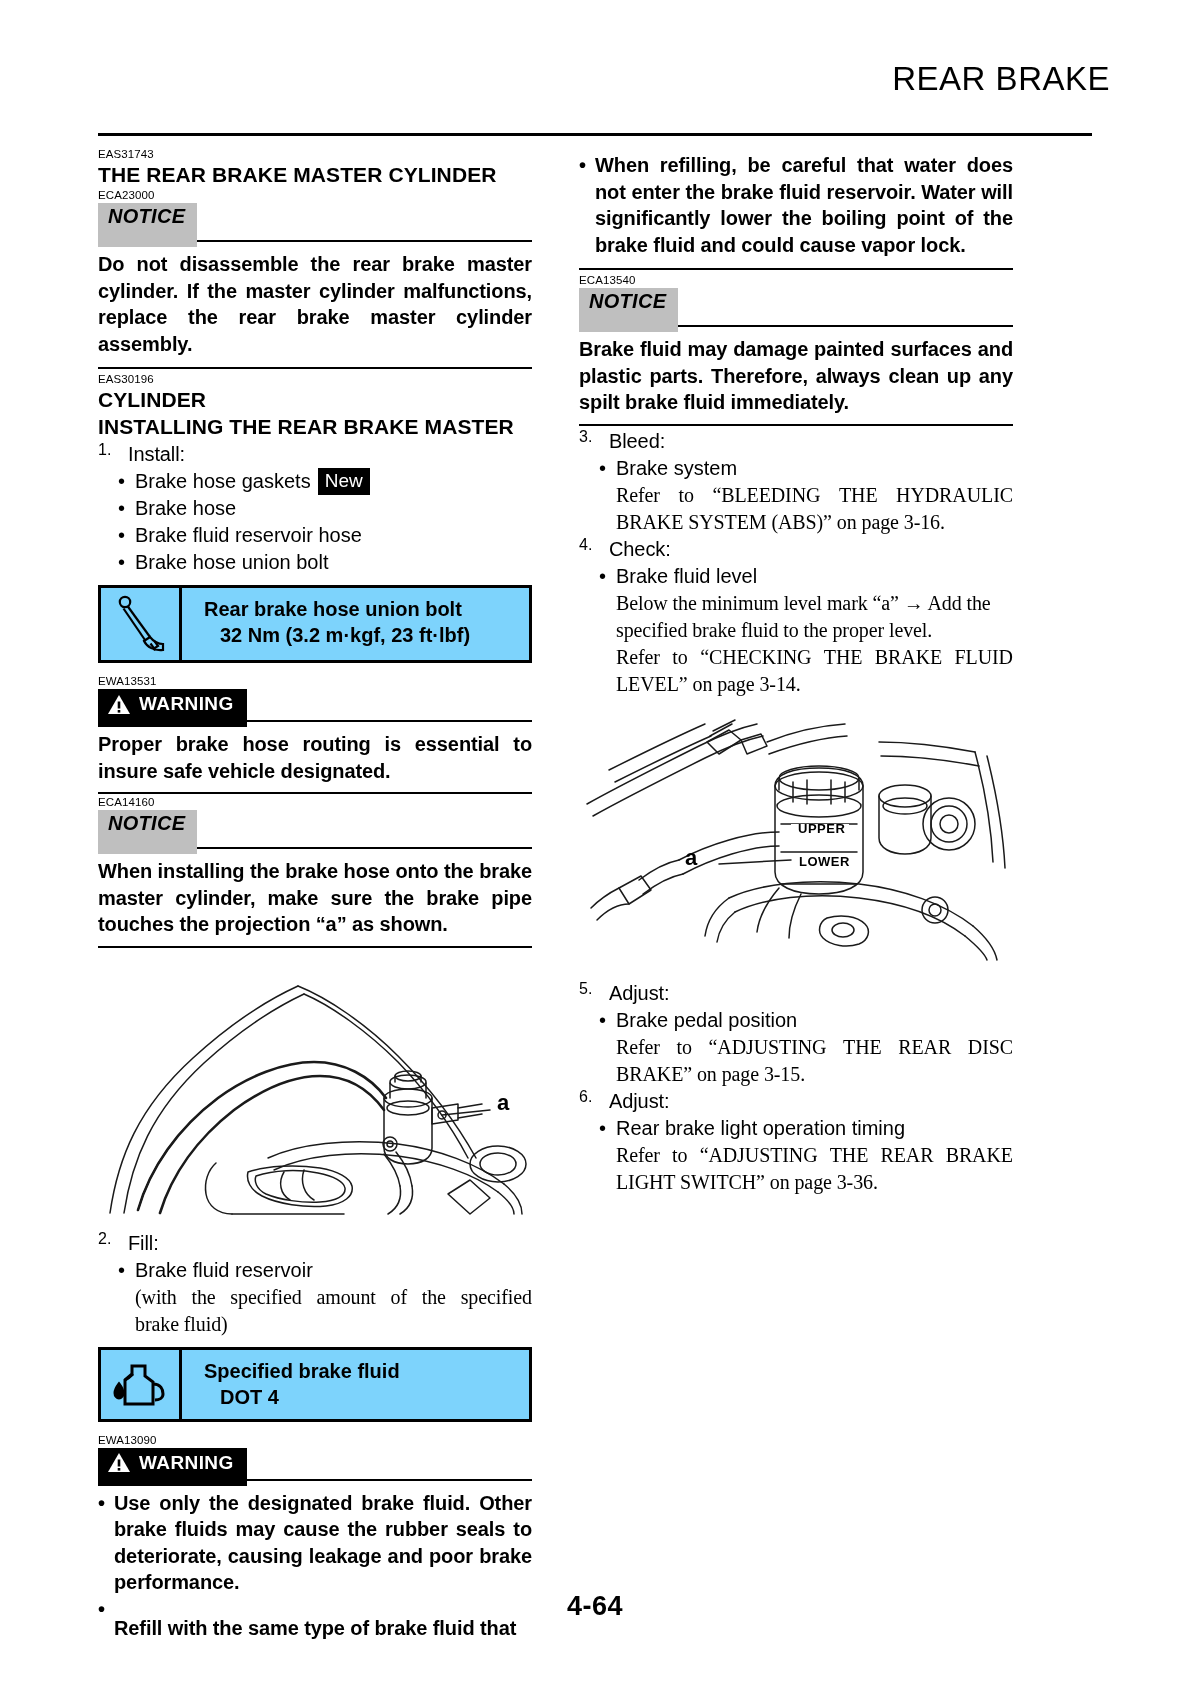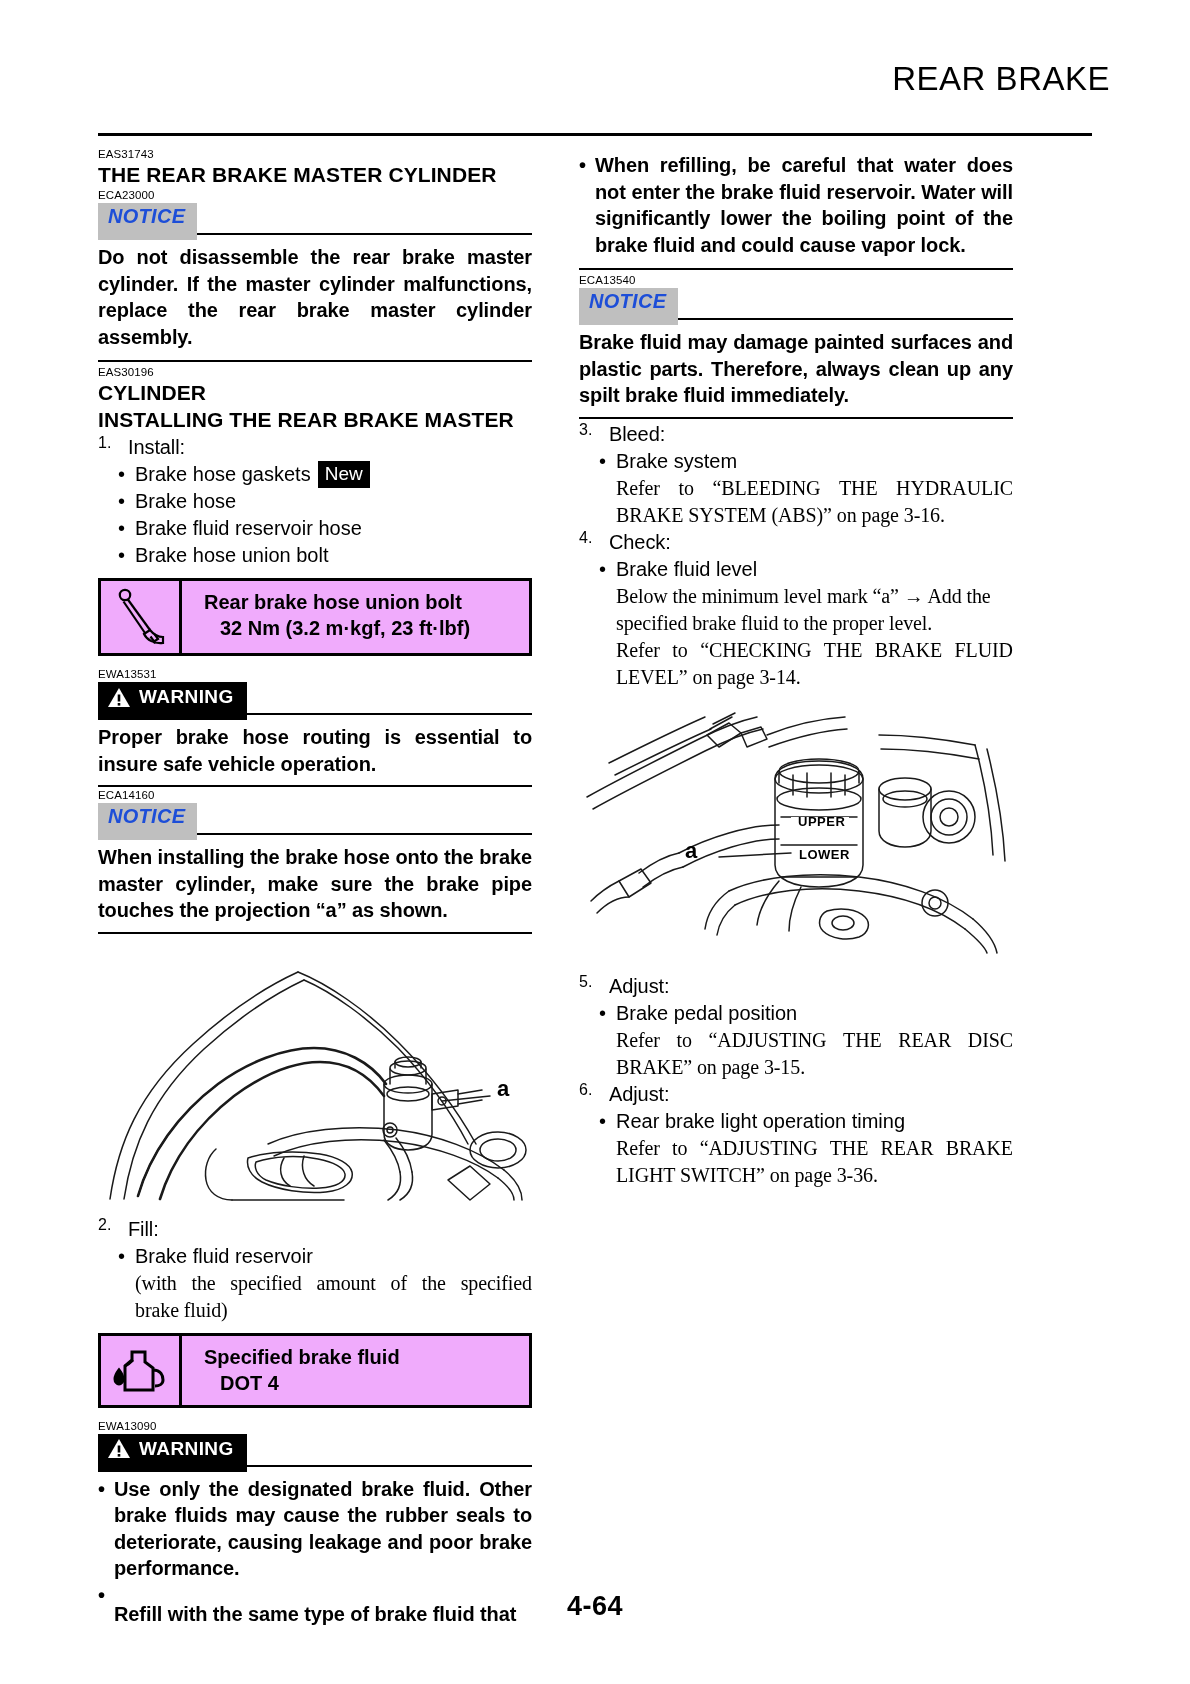--- a/index.html
+++ b/index.html
@@ -47,23 +47,23 @@
   .body-plain {
     font-size:20px; line-height:27px; margin:0;
     letter-spacing:-0.1px;
   }
   .hr-thin { border-top:2px solid #000; margin:10px 0 4px 0; }
   .hr-thin-tight { border-top:2px solid #000; margin:8px 0 2px 0; }
 
   
   .banner-row { display:flex; align-items:flex-end; margin:0 0 2px 0; }
   .notice-tag {
-    background:#bfbfbf; color:#1d4ed8;
+    background:#bfbfbf; color:#000000;
     font-size:20px; font-weight:bold; font-style:italic;
-    padding:2px 12px 12px 10px; line-height:23px;
+    padding:2px 12px 19px 10px; line-height:23px;
     letter-spacing:0.3px;
   }
   .warning-tag {
     background:#000; color:#fff;
     font-size:19px; font-weight:bold;
     padding:4px 13px 12px 9px; line-height:22px;
     display:flex; align-items:center; gap:8px;
     letter-spacing:0.4px;
   }
   .warn-tri { display:block; }
@@ -91,21 +91,21 @@
     background:#000; color:#fff;
     font-size:19px; line-height:22px;
     padding:2px 7px 3px 7px;
     margin-left:7px; display:inline-block;
     vertical-align:1px;
   }
 
   
   .spec-box {
     border:3px solid #000; display:flex;
-    margin:9px 0 0 0; background:#f0abfc;
+    margin:9px 0 0 0; background:#7dd3fc;
   }
   .spec-icon {
     width:78px; flex:0 0 78px;
     border-right:3px solid #000;
     display:flex; align-items:center; justify-content:center;
     padding:5px 0;
   }
   .spec-text {
     flex:1; padding:8px 0 9px 22px;
     font-size:20px; font-weight:bold; line-height:26px;
@@ -201,21 +201,21 @@
         <div class="warning-tag">
           <svg class="warn-tri" width="24" height="21" viewBox="0 0 24 21">
             <path d="M12 1 L23 20 L1 20 Z" fill="#fff"></path>
             <rect x="10.7" y="7.5" width="2.6" height="7" fill="#000"></rect>
             <rect x="10.7" y="16" width="2.6" height="2.6" fill="#000"></rect>
           </svg>
           <span>WARNING</span>
         </div>
         <div class="banner-line"></div>
       </div>
-      <p class="body-bold">Proper brake hose routing is essential to insure safe vehicle operation.</p>
+      <p class="body-bold">Proper brake hose routing is essential to insure safe vehicle designated.</p>
 
       <div class="hr-thin-tight"></div>
       <div class="code">ECA14160</div>
       <div class="banner-row">
         <div class="notice-tag">NOTICE</div>
         <div class="banner-line"></div>
       </div>
       <p class="body-bold">When installing the brake hose onto the brake master cylinder, make sure the brake pipe touches the projection “a” as shown.</p>
 
       <div class="hr-thin-tight"></div>

